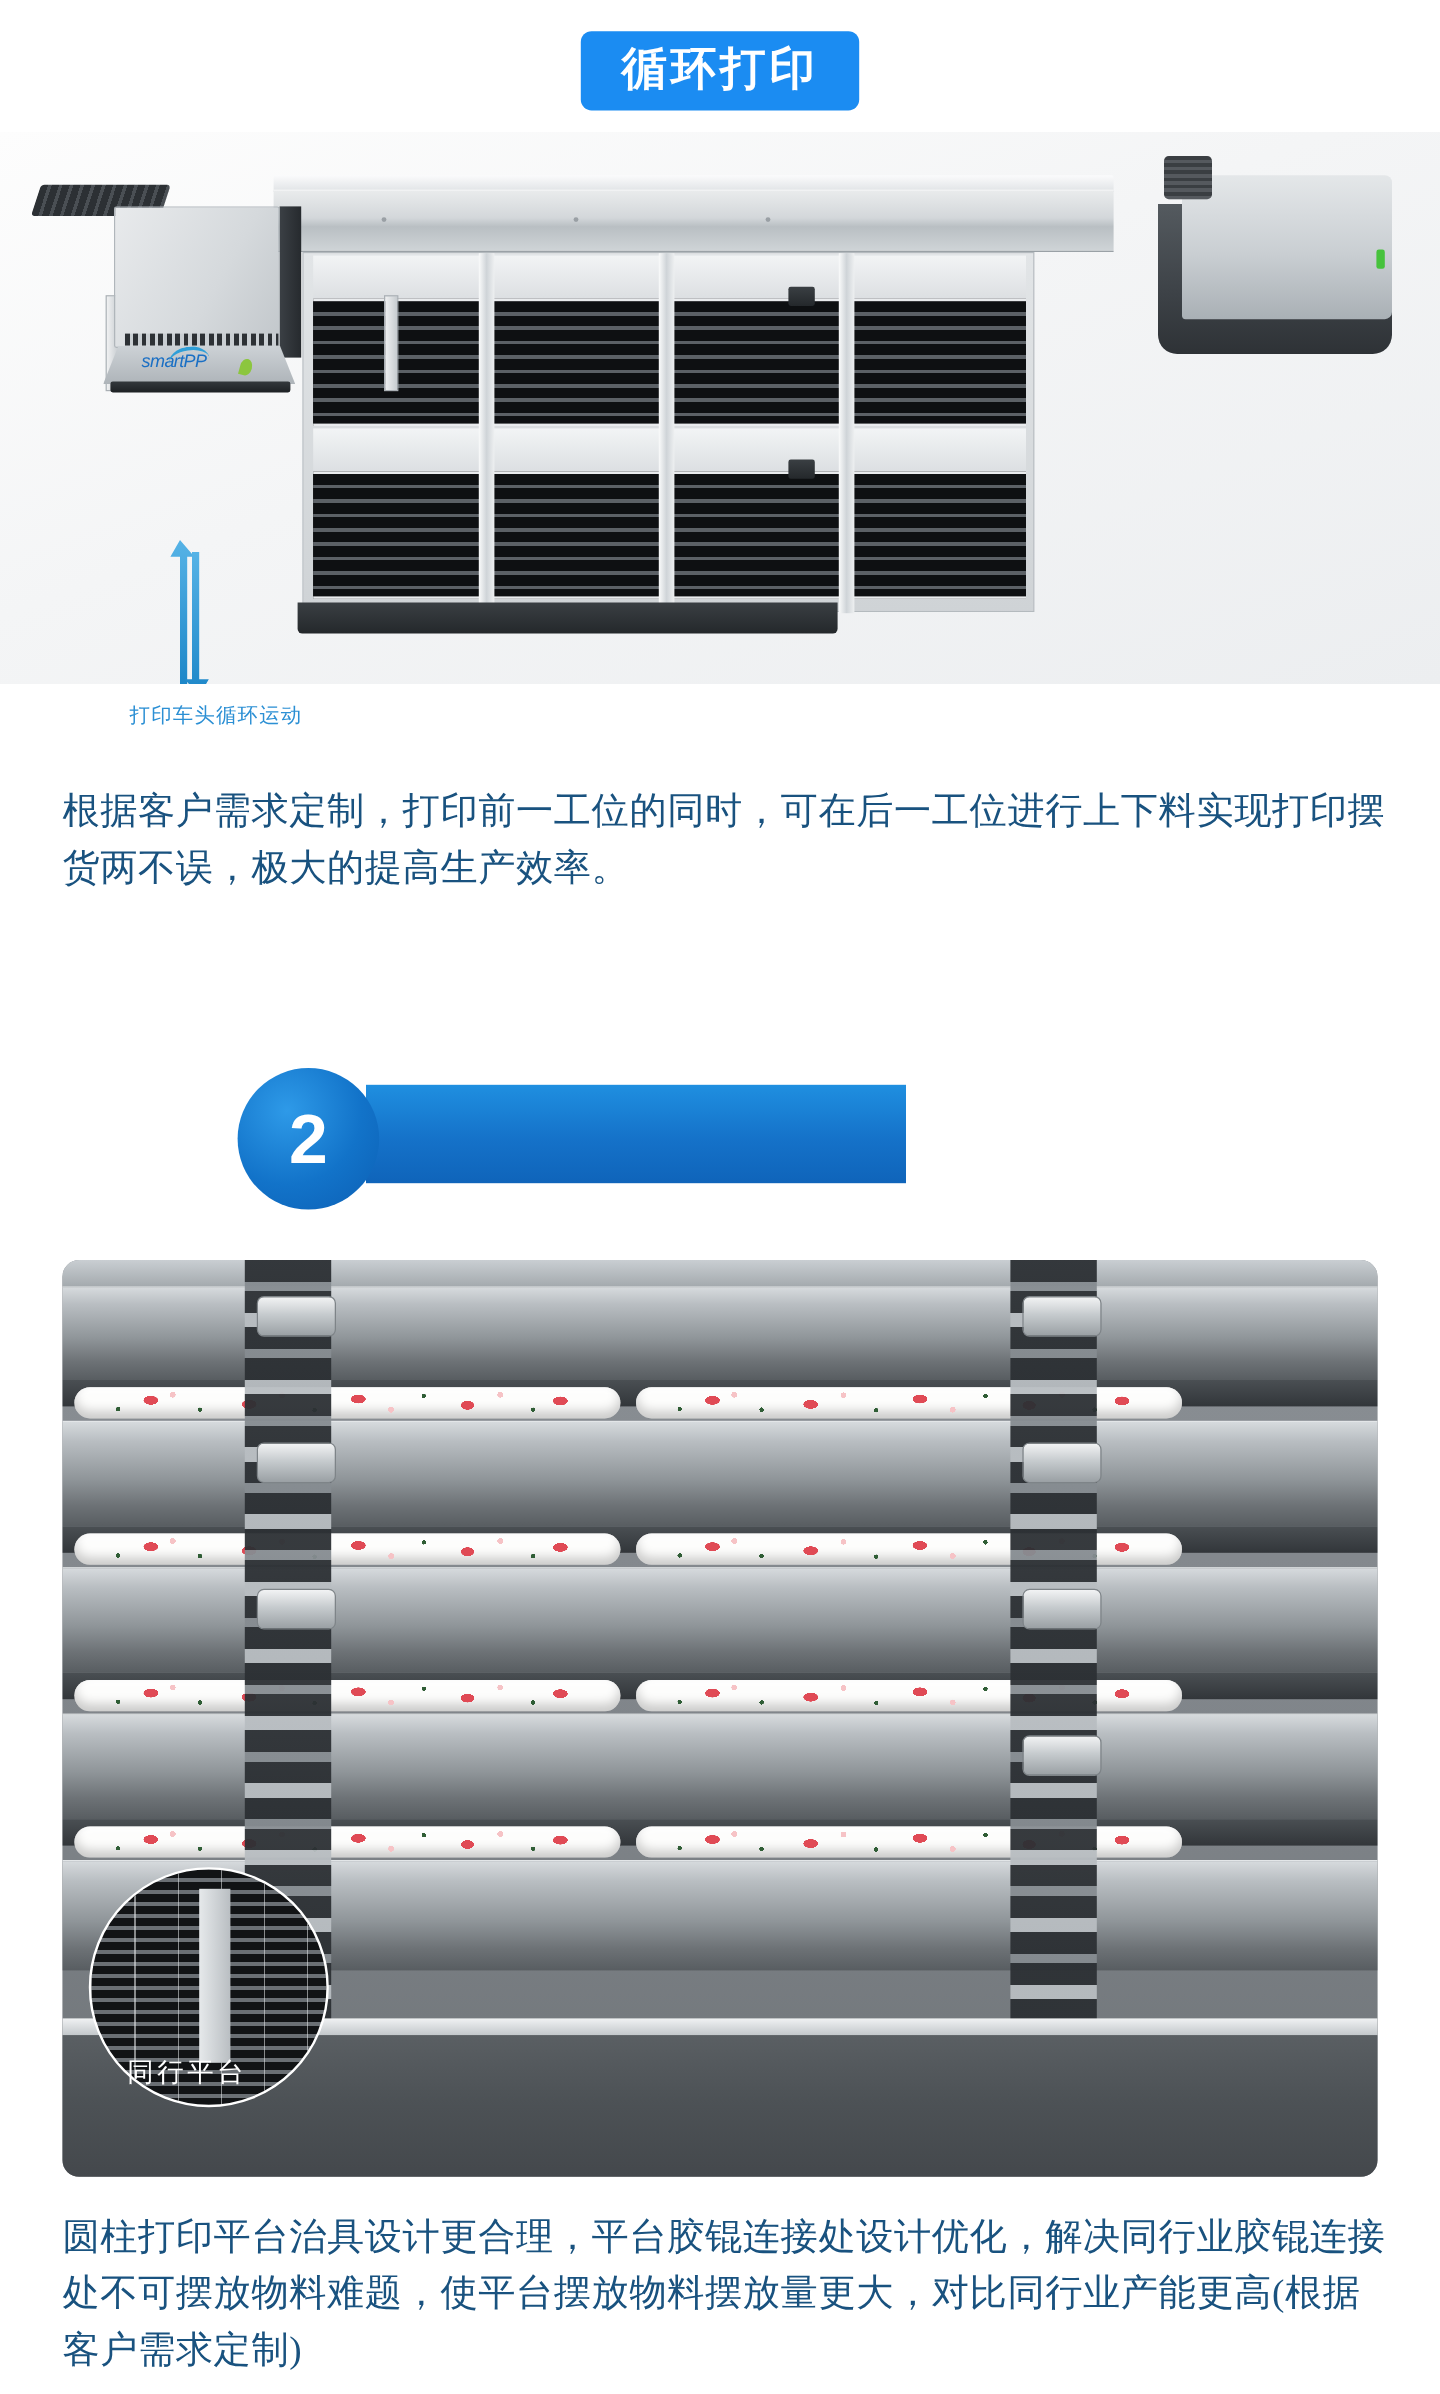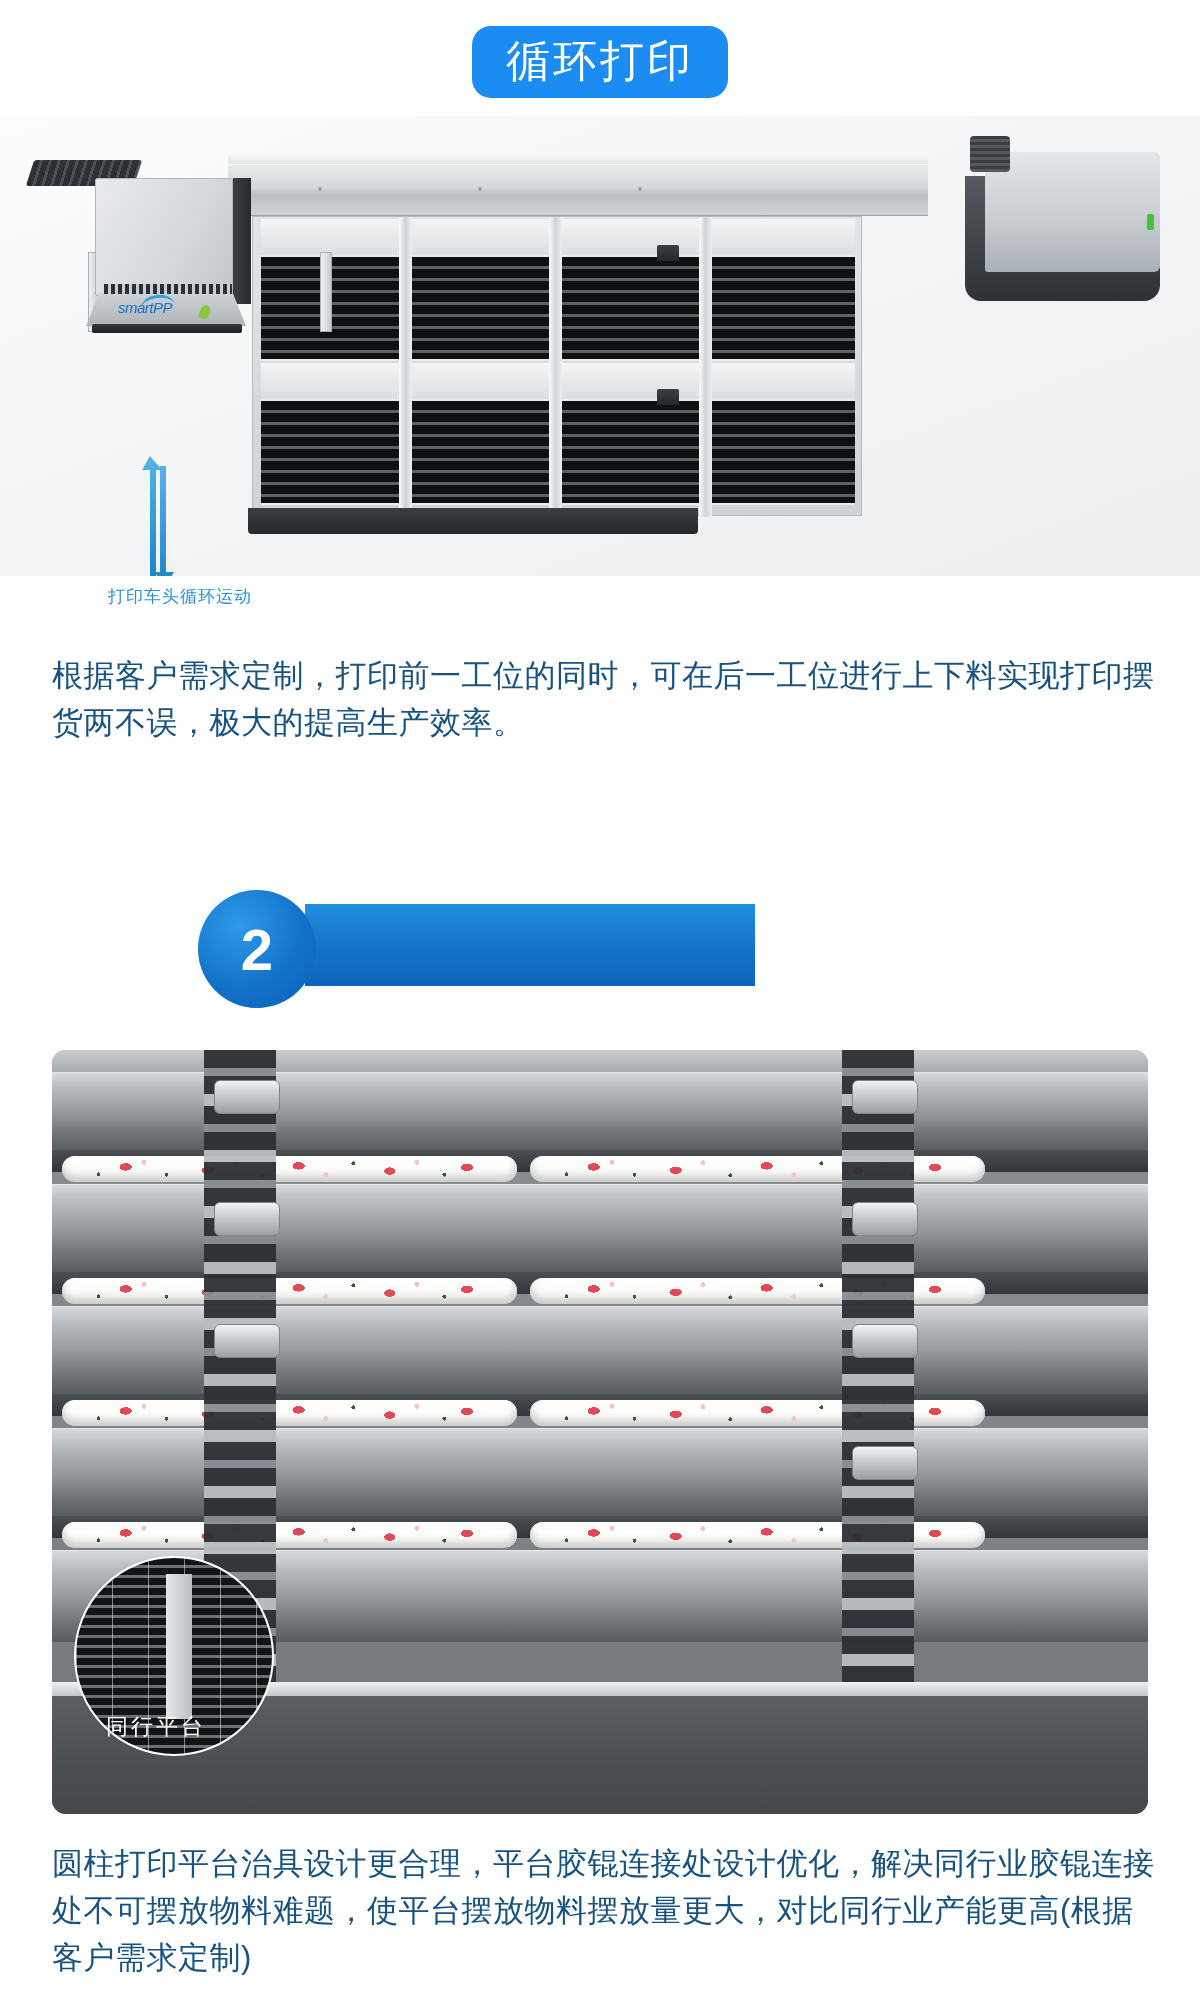--- a/index.html
+++ b/index.html
@@ -9,25 +9,25 @@
     font-family: "Liberation Sans", "DejaVu Sans", sans-serif;
     overflow: hidden;
     position: relative;
   }
 
   
   .badge-row { width: 100%; display: flex; justify-content: center; padding-top: 26px; }
   .badge-pill {
     background: #1b8cf2;
     color: #ffffff;
-    font-size: 44px;
-    font-weight: 400;
+    font-size: 38px;
+    font-weight: 700;
     letter-spacing: 3px;
     padding: 13px 34px 15px 34px;
-    border-radius: 19px;
+    border-radius: 9px;
     line-height: 1;
   }
 
   
   .printer-stage {
     position: relative;
     width: 1200px; height: 460px;
     margin-top: 18px;
     background: linear-gradient(160deg,#fdfdfd 0%, #f4f5f6 45%, #eceef0 100%);
     overflow: hidden;
@@ -145,21 +145,21 @@
 
   
   .para {
     color:#19527f;
     font-size: 31px;
     line-height: 1.52;
     letter-spacing: 0.5px;
     font-weight: 500;
   }
   .para-1 { position:absolute; left:52px; top:652px; width:1110px; }
-  .para-2 { position:absolute; left:52px; top:1840px; width:1110px; }
+  .para-2 { position:absolute; left:52px; top:1840px; width:1110px;font-family:Liberation Serif, serif; }
 
   
   .sec2 { position:absolute; left:0; top:890px; width:1200px; height:120px; }
   .sec2-bar {
     position:absolute; left:305px; top:14px; width:450px; height:82px;
     background: linear-gradient(180deg,#1f8fe0 0%, #1572c9 55%, #0f64ba 100%);
   }
   .sec2-bar-text {
     position:absolute; left:334px; top:22px; width:420px; height:68px;
     color:#ffffff; font-size:52px; font-weight:700; letter-spacing:4px;

